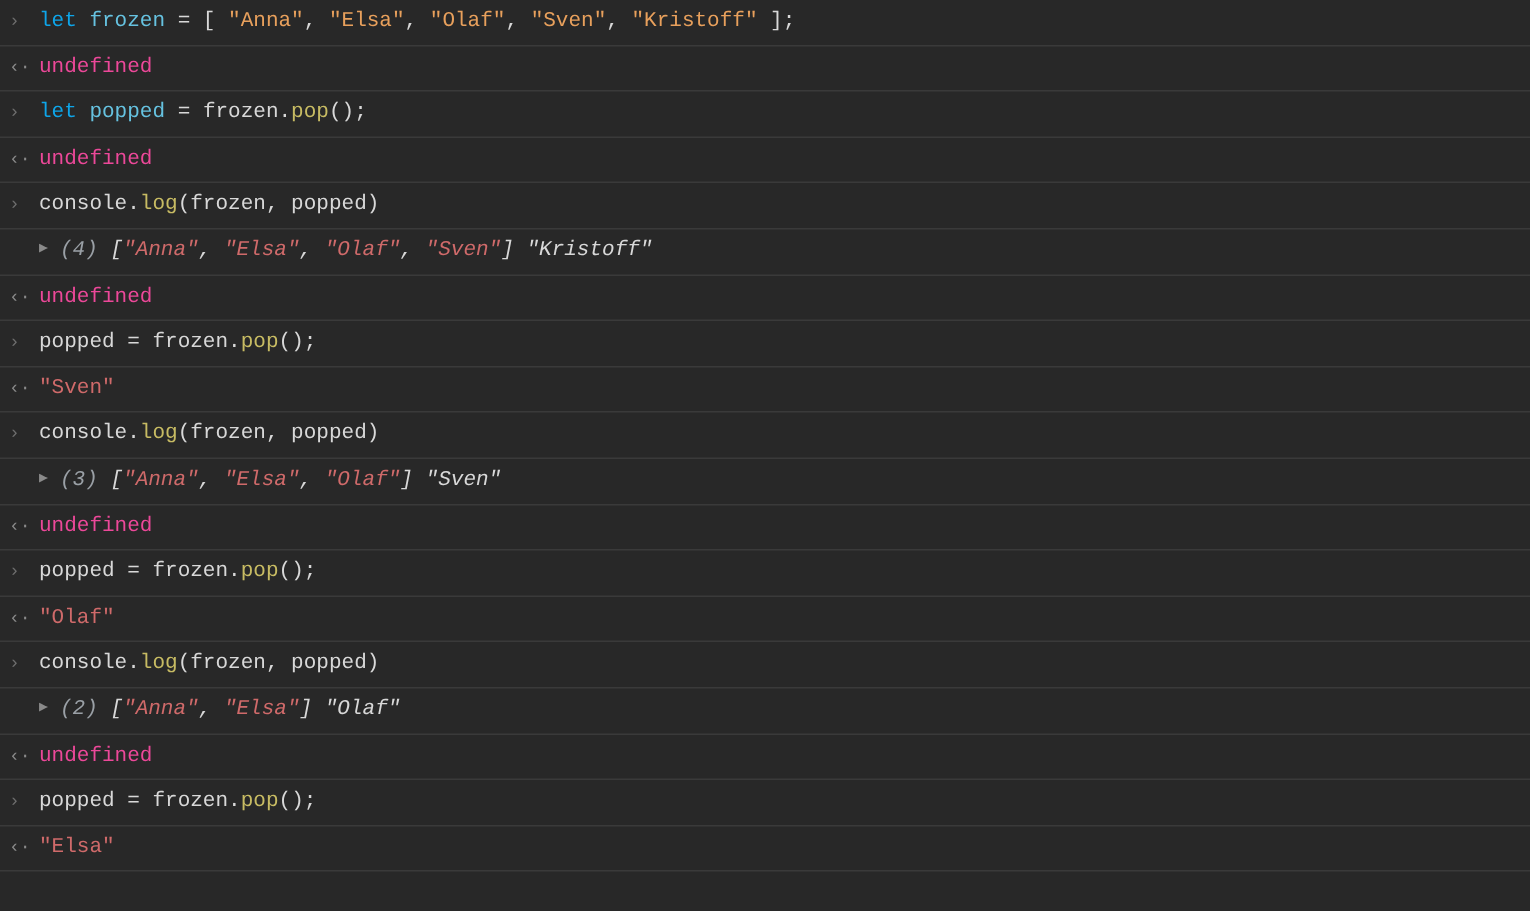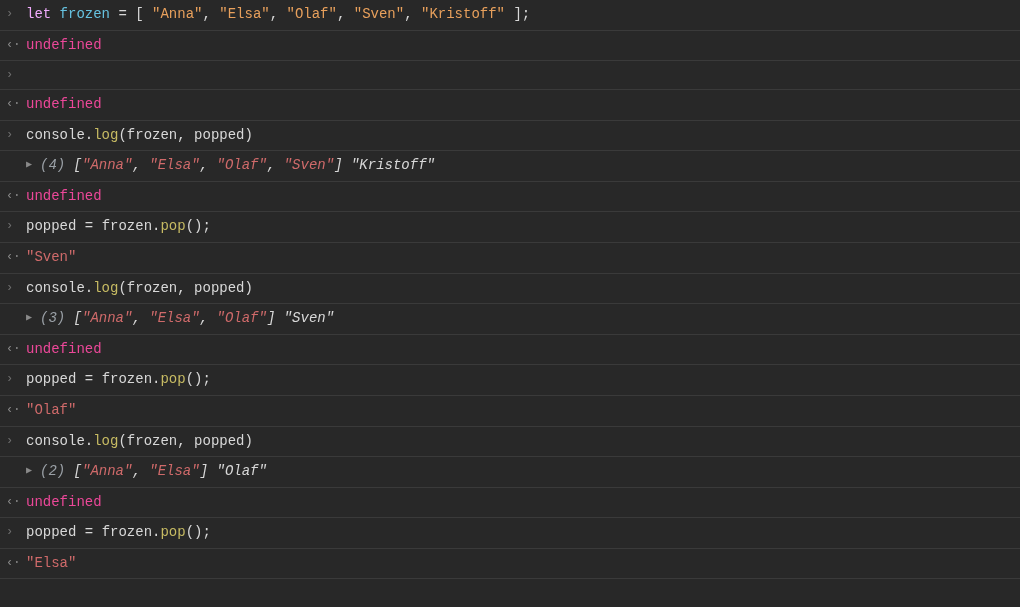--- a/index.html
+++ b/index.html
@@ -48,21 +48,21 @@
   .tri {
     width: 14px;
     flex-shrink:0;
     font-size:10px;
     color:#8a8a8a;
     padding-top:2px;
     user-select:none;
   }
   .undef { color:#ec4899; }
   
-  .kw  { color:#f0abfc; }   
+  .kw  { color:#0ea5e9; }   
   .var1{ color:#66c2e0; }   
   .var { color:#d8d8d8; }
   .op  { color:#d8d8d8; }
   .str { color:#e8a05c; }   
   .fn  { color:#c7bb63; }   
   .pn  { color:#d8d8d8; }
   .rs  { color:#cf6a6a; }   
   .wt  { color:#d8d8d8; }
   .cnt { color:#9aa0a6; font-style:italic;}
 </style>
@@ -73,20 +73,21 @@
     <div class="row">
       <div class="gut">›</div>
       <div class="content"><span class="kw">let </span><span class="var1">frozen</span><span class="op"> = [ </span><span class="str">"Anna"</span><span class="pn">, </span><span class="str">"Elsa"</span><span class="pn">, </span><span class="str">"Olaf"</span><span class="pn">, </span><span class="str">"Sven"</span><span class="pn">, </span><span class="str">"Kristoff"</span><span class="pn"> ];</span></div>
     </div>
     <div class="row">
       <div class="gut ret">‹·</div>
       <div class="content undef">undefined</div>
     </div>
     <div class="row">
       <div class="gut">›</div>
+      <div class="content"><span class="kw">let </span><span class="var1">popped</span><span class="op"> = </span><span class="var">frozen</span><span class="pn">.</span><span class="fn">pop</span><span class="pn">();</span></div>
     </div>
     <div class="row">
       <div class="gut ret">‹·</div>
       <div class="content undef">undefined</div>
     </div>
     <div class="row">
       <div class="gut">›</div>
       <div class="content"><span class="var">console</span><span class="pn">.</span><span class="fn">log</span><span class="pn">(</span><span class="var">frozen</span><span class="pn">, </span><span class="var">popped</span><span class="pn">)</span></div>
     </div>
     <div class="log-row">

